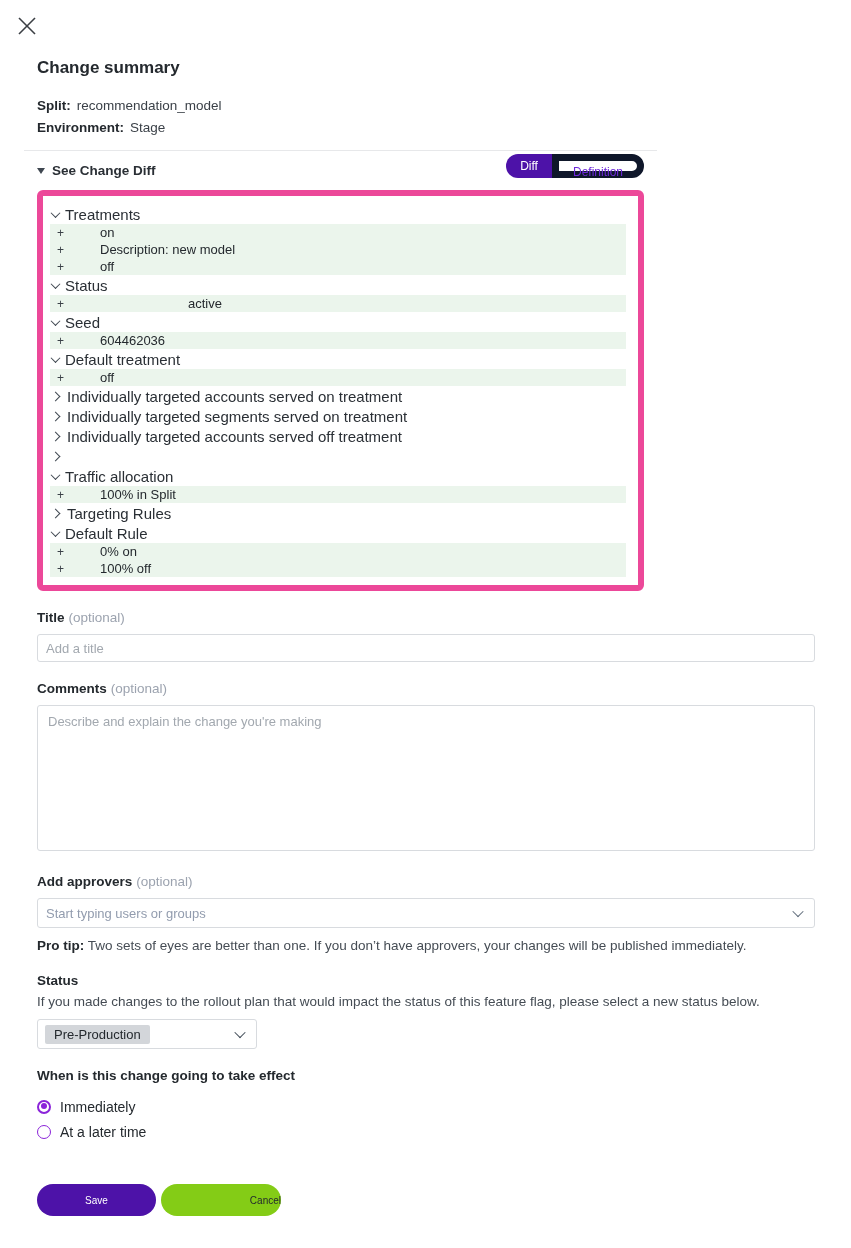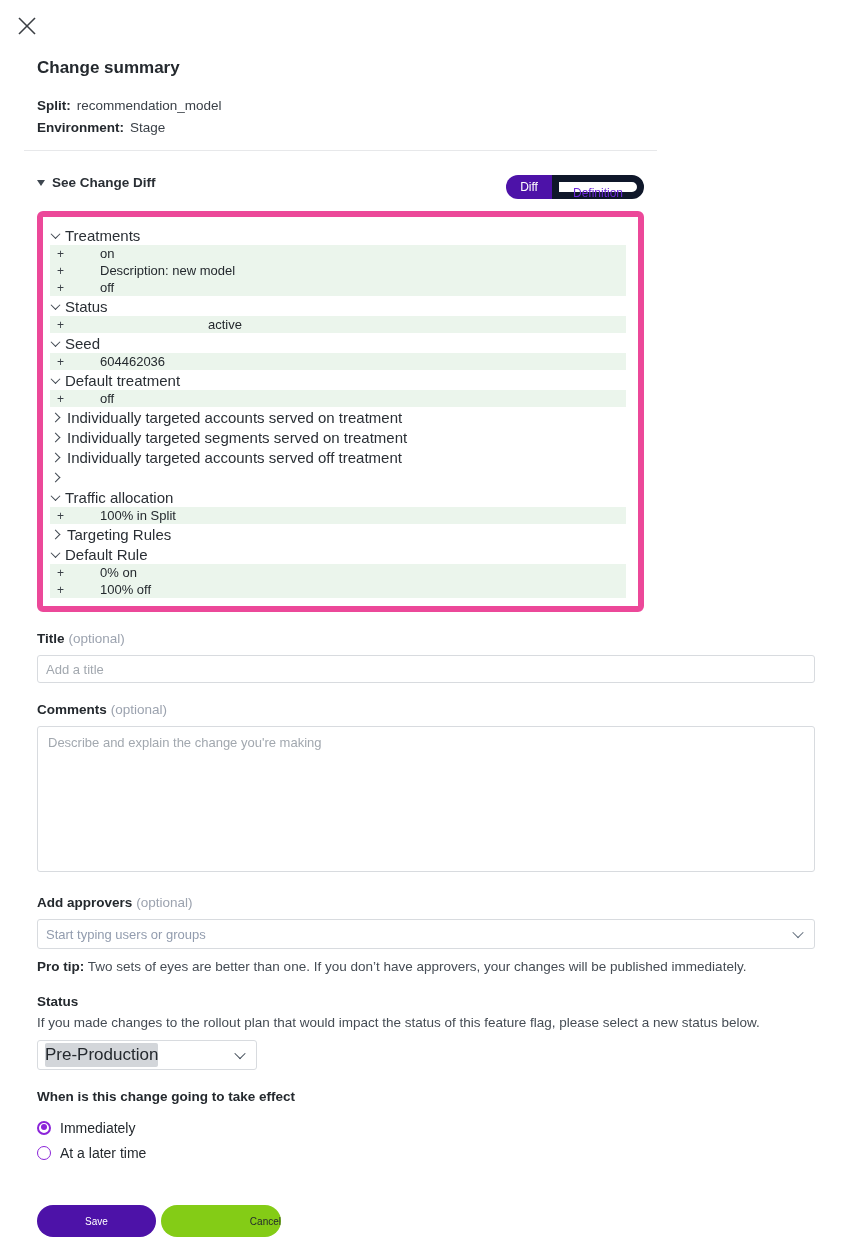--- a/index.html
+++ b/index.html
@@ -7,21 +7,21 @@
     font-family:"Liberation Sans", sans-serif; color:#24292e; overflow:hidden; }
   .close-btn { position:absolute; left:15px; top:15px; width:24px; height:24px;
     background:none; border:none; cursor:pointer; }
   .container { padding:58px 36px 0 37px; width:680px; }
   .page-title { font-size:17px; font-weight:700; color:#24292e; }
   .meta { margin-top:17px; font-size:13.5px; line-height:22px; }
   .meta b { font-weight:700; }
   .meta .val { color:#3b4148; margin-left:6px; }
   .divider { border:none; border-top:1px solid #e7e8ea; margin:11px -13px 0 -13px; }
 
-  .diff-header { margin-top:24px; display:flex; align-items:flex-start; justify-content:space-between; }
+  .diff-header { margin-top:3px; display:flex; align-items:flex-end; justify-content:space-between; }
   .diff-toggle-label { display:flex; align-items:center; gap:7px; cursor:pointer; }
   .tri-down { width:0; height:0; border-left:4.5px solid transparent;
     border-right:4.5px solid transparent; border-top:6px solid #3f4750; }
   .diff-header-text { font-size:13.5px; font-weight:700; color:#2a2f35; }
   .seg-toggle { display:inline-flex; height:24px; }
   .seg { font-size:12px; padding:0 14px; height:24px; line-height:22px; border:none; cursor:pointer;
     font-family:"Liberation Sans", sans-serif; }
   .seg.active { background:var(--brand); color:#ffffff; border-radius:12px 0 0 12px; }
   .seg.inactive { background:#ffffff; color:#6d28d9; border:7px solid #0f172a;
     border-radius:0 12px 12px 0; }
@@ -31,21 +31,21 @@
   .t-row { height:20px; display:flex; align-items:center; gap:6px; padding-left:2px; cursor:pointer; }
   .t-label { font-size:15px; color:#2a2f35; }
   .chev { width:7px; height:7px; border-right:1.6px solid #3f4750;
     border-bottom:1.6px solid #3f4750; display:inline-block; flex:0 0 auto; }
   .chev.down { transform:rotate(45deg) translate(-1px,-1px); }
   .chev.right { transform:rotate(-45deg); margin-right:2px; }
   .a-row { height:17px; background:var(--added-bg); position:relative;
     font-size:13px; color:#24292e; display:flex; align-items:center; }
   .a-row .plus { position:absolute; left:7px; color:#3b4148; font-size:12px; }
   .a-row .a-val { padding-left:50px; }
-  .a-row.wide .a-val { padding-left:138px;margin-left:20px; }
+  .a-row.wide .a-val { padding-left:138px; }
 
   .field-label { margin-top:19px; font-size:13.5px; }
   .field-label b { font-weight:700; color:#24292e; }
   .field-label .opt { color:#9ca3af; margin-left:4px; }
   .text-input { margin-top:9px; width:778px; height:28px; border:1px solid #d8dbdf;
     border-radius:3px; padding:0 8px; font-size:13px; font-family:"Liberation Sans", sans-serif; color:#24292e; }
   .text-input::placeholder { color:#a2a8af; }
   .comments-area { margin-top:9px; width:778px; height:146px; border:1px solid #d8dbdf;
     border-radius:3px; padding:8px 10px; font-size:13px; resize:none;
     font-family:"Liberation Sans", sans-serif; color:#24292e; }
@@ -59,22 +59,22 @@
     border-bottom:1.6px solid #5f6b7a; transform:rotate(45deg) translate(-1px,-1px); }
 
   .pro-tip { margin-top:9px; font-size:13.5px; line-height:17px; color:#454c54; width:740px; }
   .pro-tip b { font-weight:700; color:#24292e; }
 
   .status-label { margin-top:19px; font-size:13.5px; font-weight:700; }
   .status-desc { margin-top:5px; font-size:13.5px; line-height:17px; color:#454c54; width:770px; }
   .status-select { margin-top:9px; width:220px; height:30px; border:1px solid #d8dbdf;
     border-radius:3px; display:flex; align-items:center; justify-content:space-between;
     padding:0 12px 0 7px; cursor:pointer; background:#fff; }
-  .status-tag { background:#d3d6da; color:#24292e; font-size:17px; border-radius:2px;
-    padding:2px 0; }
+  .status-tag { background:#d3d6da; color:#24292e; font-size:13px; border-radius:2px;
+    padding:2px 9px; }
   .status-chev { width:8px; height:8px; border-right:1.7px solid #3f4a56;
     border-bottom:1.7px solid #3f4a56; transform:rotate(45deg) translate(-1px,-1px); }
 
   .effect-label { margin-top:19px; font-size:13.5px; font-weight:700; }
   .radio-group { margin-top:11px; }
   .radio-row { display:flex; align-items:center; gap:9px; height:25px; cursor:pointer; }
   .radio { width:14px; height:14px; border-radius:50%; flex:0 0 auto; }
   .radio.selected { border:2.5px solid var(--radio); background:#fff; position:relative; }
   .radio.selected::after { content:""; position:absolute; left:1.5px; top:1.5px;
     width:6px; height:6px; border-radius:50%; background:var(--radio); }

